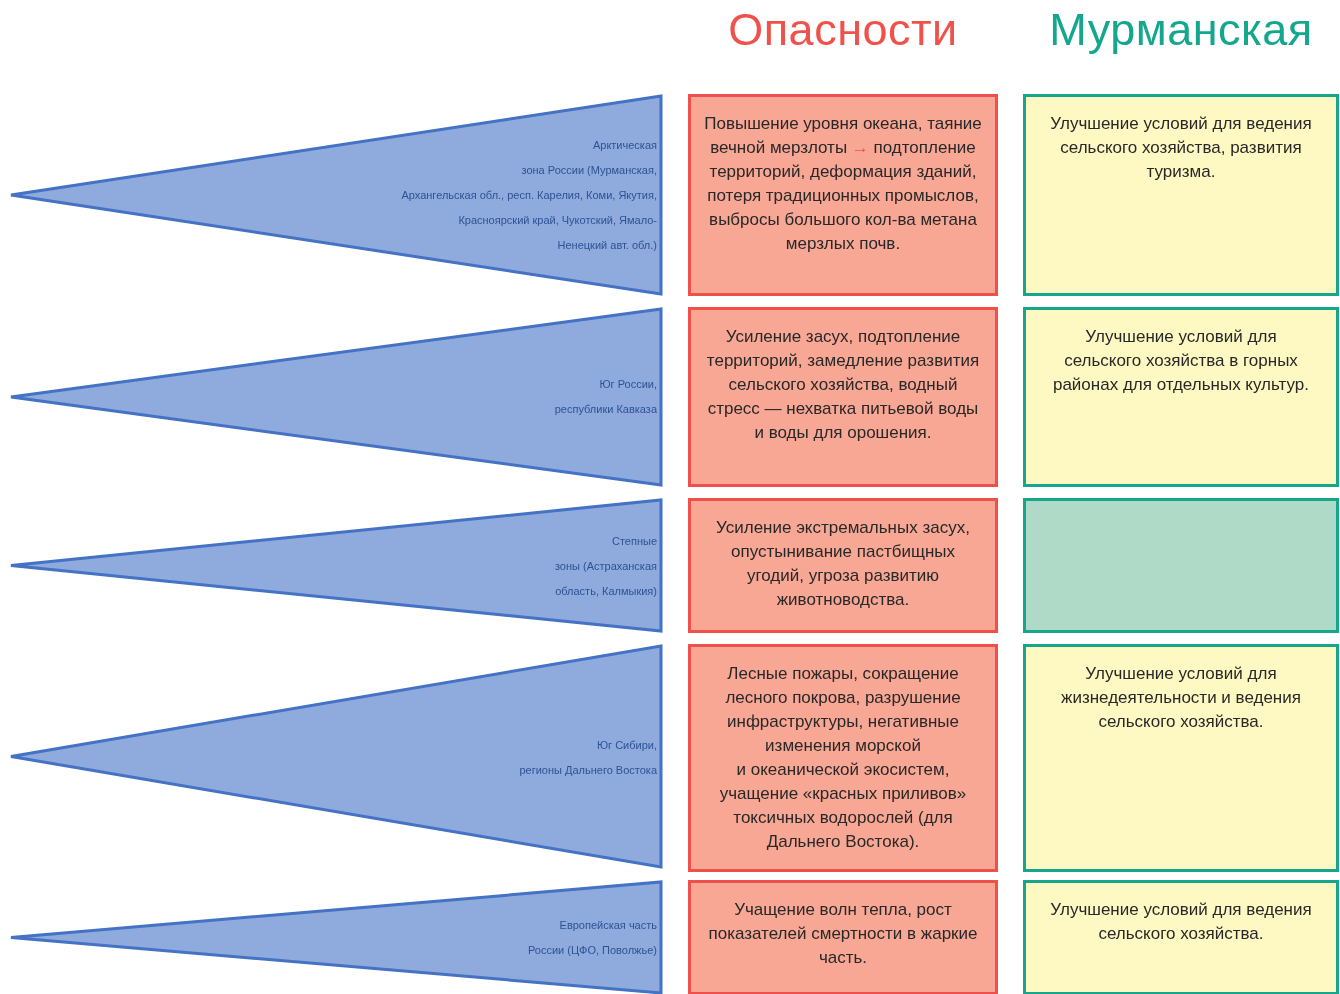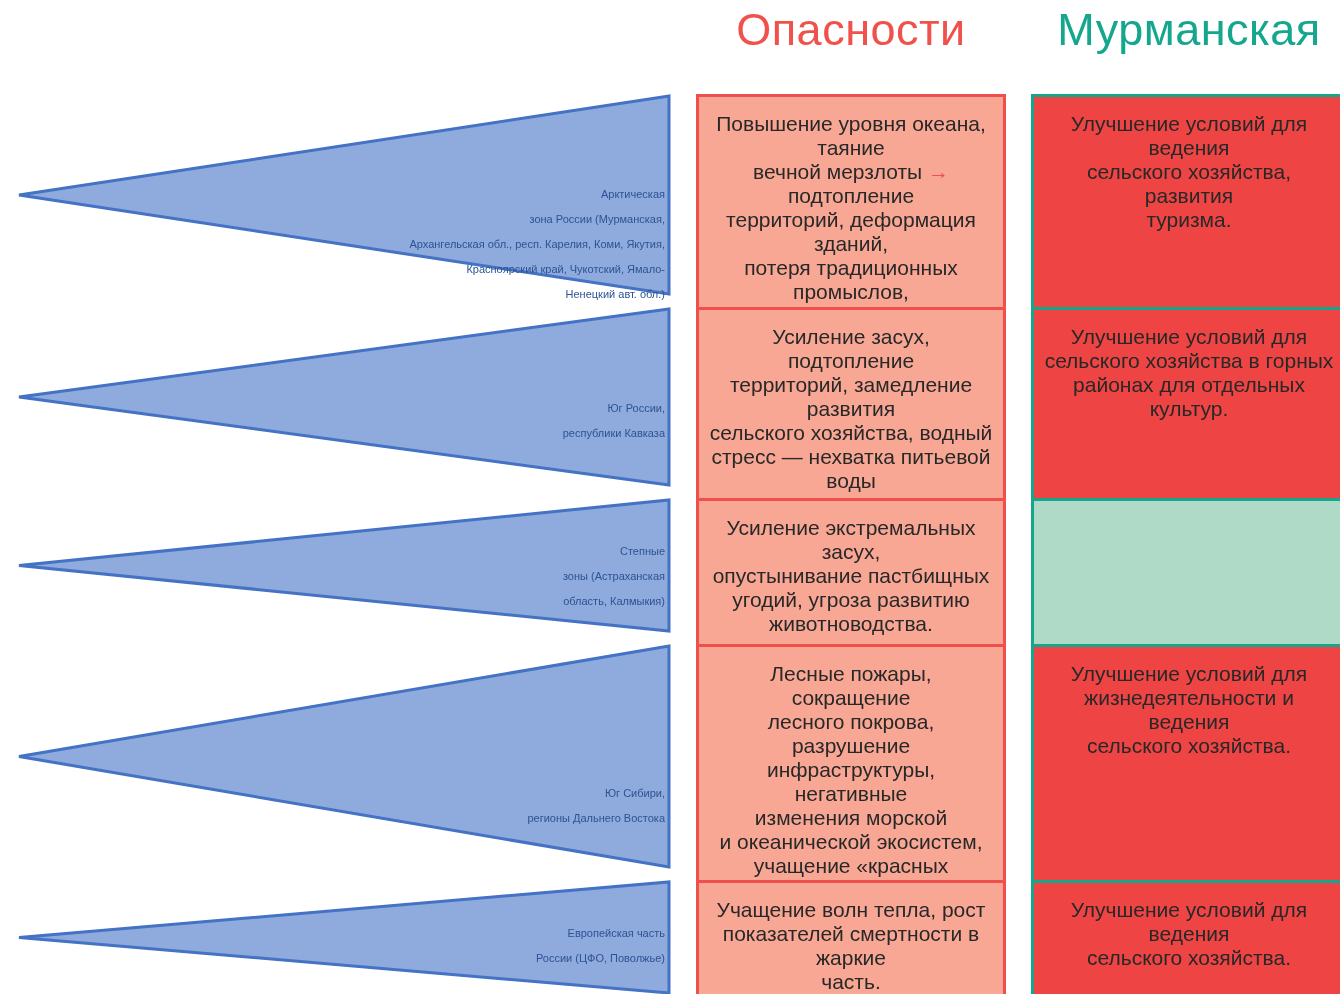--- a/index.html
+++ b/index.html
@@ -3,21 +3,21 @@
 <meta charset="utf-8">
 <style>
   * { margin: 0; padding: 0; box-sizing: border-box; }
   html, body { background: #ffffff; }
   body {
     font-family: "Liberation Sans", "DejaVu Sans", sans-serif;
     width: 1340px;
     height: 994px;
     overflow: hidden;
   }
-  .page { width: 1076px; height: 994px; padding-left: 16px; }
+  .page { width: 1076px; height: 994px; padding-left: 8px; }
 
   .grid {
     display: grid;
     grid-template-columns: 655px 310px 316px;
     column-gap: 25px;
   }
 
   
   .header-row { height: 94px; align-items: start; padding-top: 4px; }
   .hdr {
@@ -58,25 +58,25 @@
   
   .box {
     height: 100%;
     border: 3px solid;
     padding: 15px 10px;
     text-align: center;
   }
   .box-text {
     white-space: pre-line;
     color: #282828;
-    font-size: 21px;
+    font-size: 17px;
     line-height: 24px;
   }
   .danger { background: #F8A795; border-color: #F0504B; }
-  .opp    { background: #ef4444; border-color: #16A68C; }
+  .opp    { background: #fef9c3; border-color: #16A68C; }
   .opp.empty { background: #AFDAC8; }
   .arrow  { color: #F0504B; }
 </style>
 </head>
 <body>
 
 <div class="page">
 
   <div class="grid header-row">
     <div></div>

